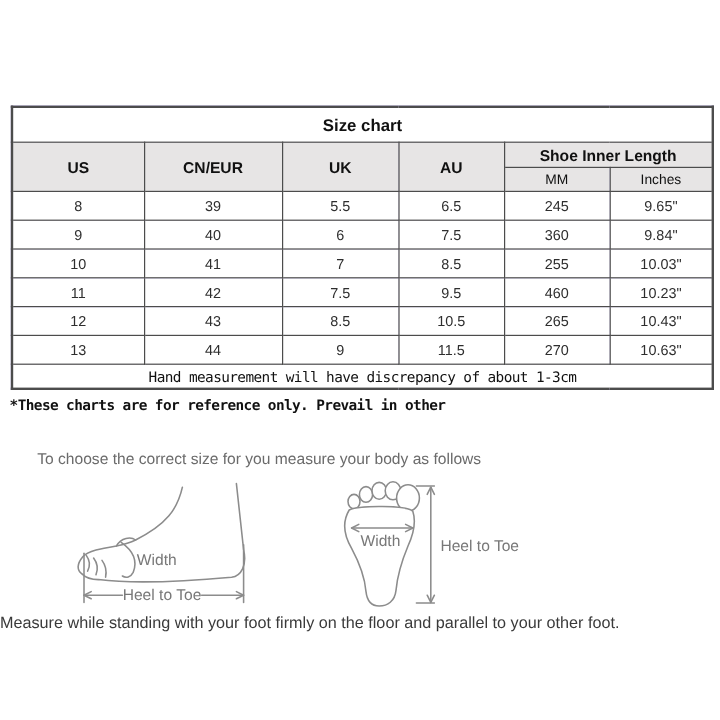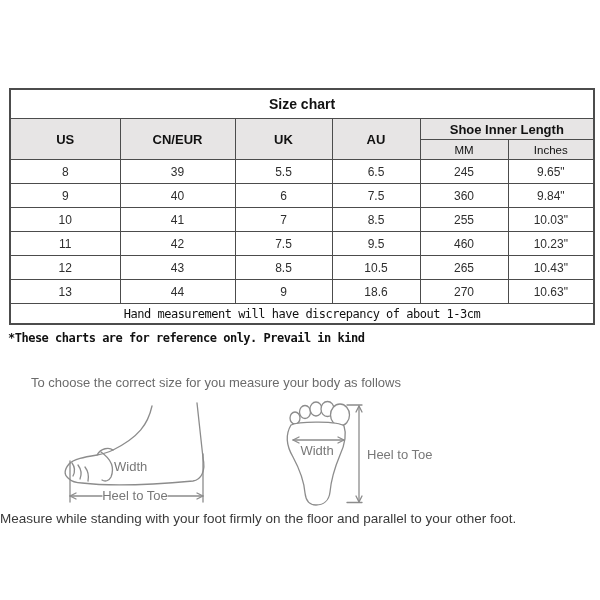--- a/index.html
+++ b/index.html
@@ -106,31 +106,31 @@
       <td>43</td>
       <td>8.5</td>
       <td>10.5</td>
       <td>265</td>
       <td>10.43"</td>
     </tr>
     <tr class="data-row">
       <td>13</td>
       <td>44</td>
       <td>9</td>
-      <td>18.6</td>
+      <td>11.5</td>
       <td>270</td>
       <td>10.63"</td>
     </tr>
     <tr class="note-row">
       <td colspan="6">Hand measurement will have discrepancy of about 1-3cm</td>
     </tr>
   </tbody>
     </table>
 
-  <div class="ref-note">*These charts are for reference only. Prevail in kind</div>
+  <div class="ref-note">*These charts are for reference only. Prevail in other</div>
   <div class="how-sub">To choose the correct size for you measure your body as follows</div>
 
   <svg class="diagram" width="390" height="118" viewBox="0 0 390 118">
 
     <g>
       <path class="stroke" d="M 97,12 C 93,30 84,43 58,56 C 52,59 47,60 42,61 C 30,63 18,65 14,70 C 9,76 9,81 13,84 C 16,87 21,89 27,89 C 60,93 105,90 138,87 C 146,86 151,77 148,64 C 146,47 144,28 142,9"></path>
       <path class="stroke" d="M 17,69 C 20,73 20,78 18,82"></path>
       <path class="stroke" d="M 23,71 C 26,75 27,80 25,85"></path>
       <path class="stroke" d="M 30,73 C 33,77 34,82 33,87"></path>
       <path class="stroke" d="M 42,61 C 46,54 54,53 58,56"></path>

